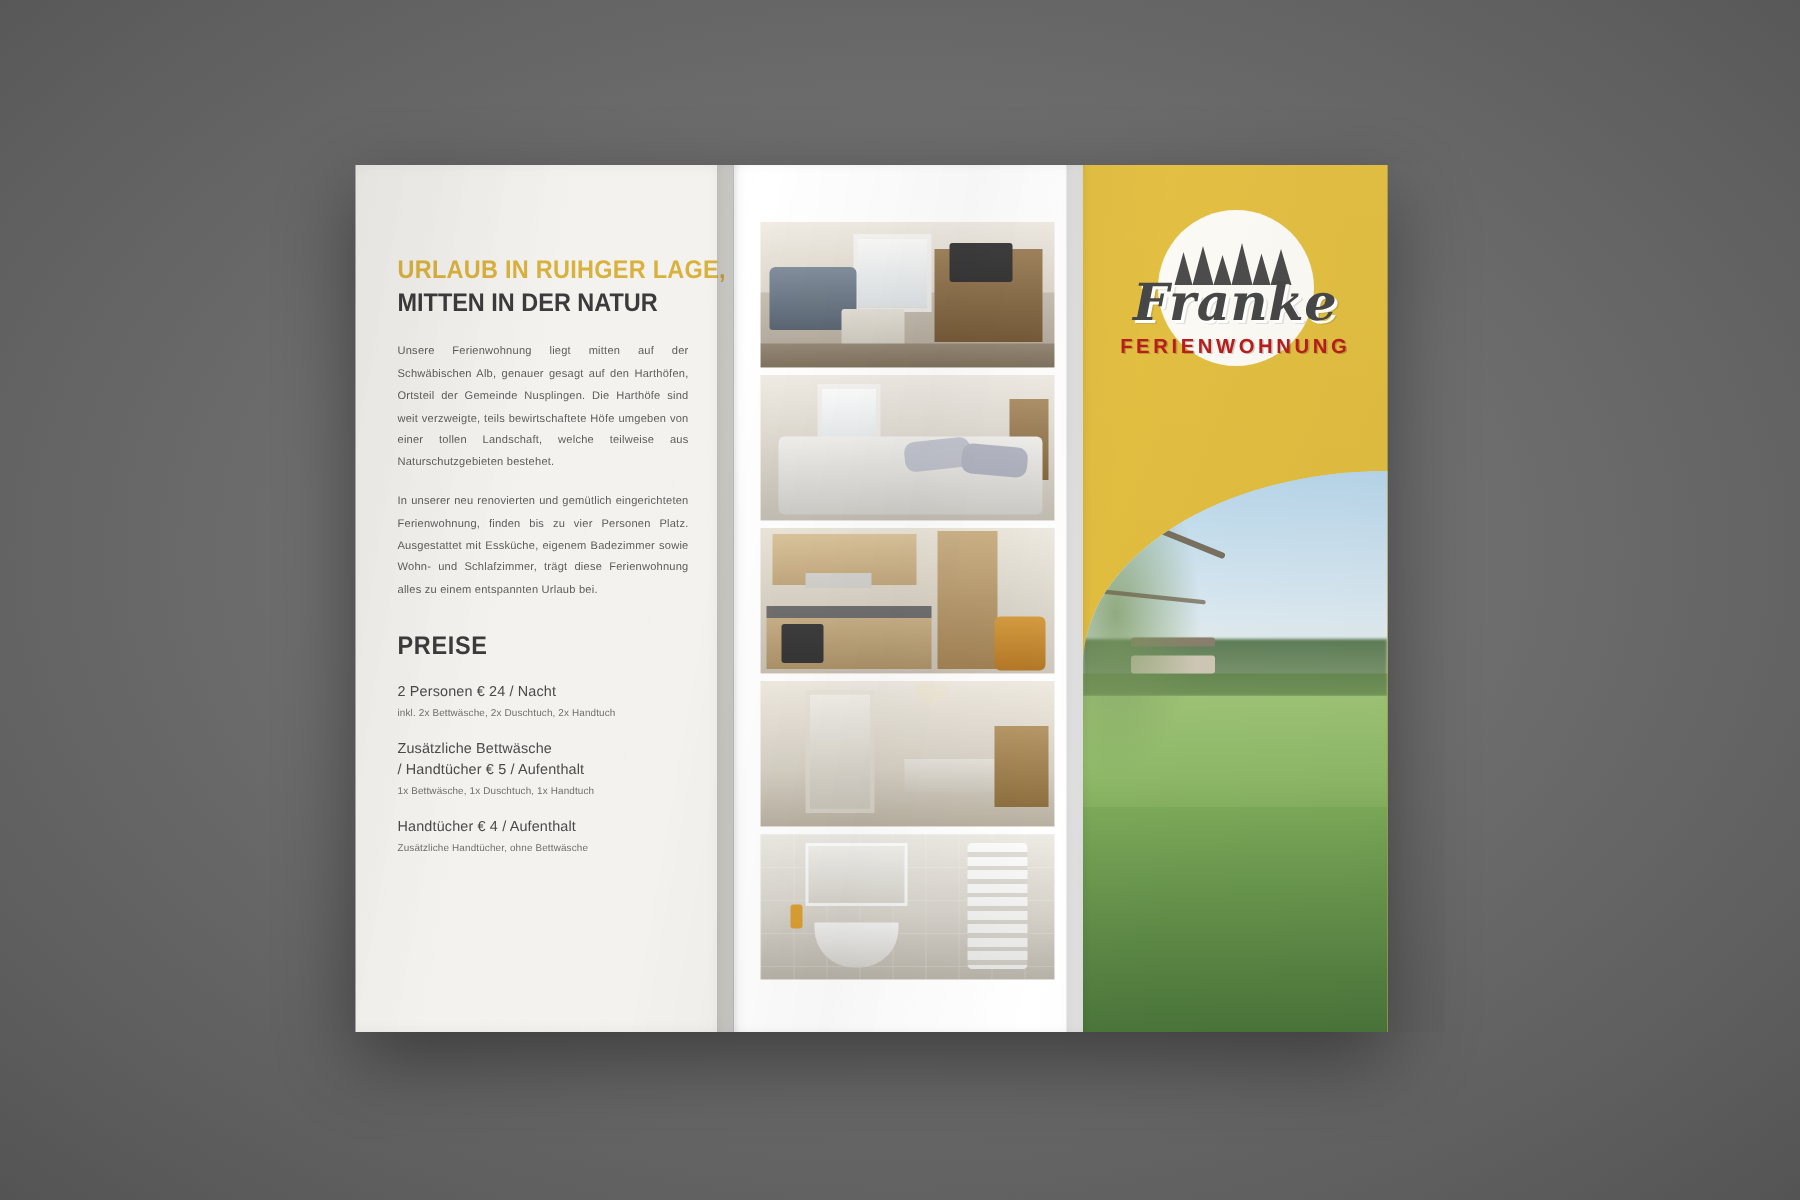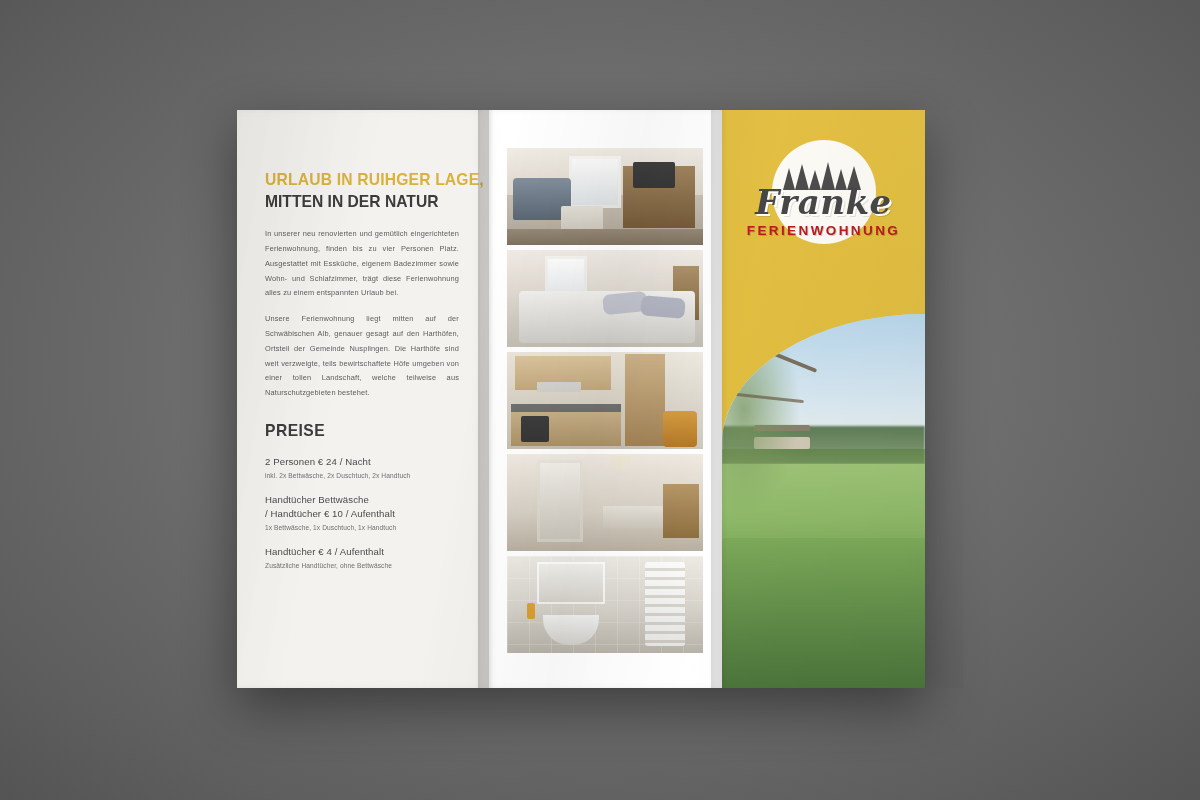--- a/index.html
+++ b/index.html
@@ -415,35 +415,35 @@
 <div id="stage">
 
   <div id="brochure">
 
     <div class="panel" id="panel-left">
       <div class="left-inner">
         <div class="headline-1">URLAUB IN RUIHGER LAGE,</div>
         <div class="headline-2">MITTEN IN DER NATUR</div>
 
         <div class="body-copy">
+          <p>Unsere Ferienwohnung liegt mitten auf der Schwäbischen Alb, genauer gesagt auf den Harthöfen, Ortsteil der Gemeinde Nusplingen. Die Harthöfe sind weit verzweigte, teils bewirtschaftete Höfe umgeben von einer tollen Landschaft, welche teilweise aus Naturschutzgebieten bestehet.</p>
           <p>In unserer neu renovierten und gemütlich eingerichteten Ferienwohnung, finden bis zu vier Personen Platz. Ausgestattet mit Essküche, eigenem Badezimmer sowie Wohn- und Schlafzimmer, trägt diese Ferienwohnung alles zu einem entspannten Urlaub bei.</p>
-          <p>Unsere Ferienwohnung liegt mitten auf der Schwäbischen Alb, genauer gesagt auf den Harthöfen, Ortsteil der Gemeinde Nusplingen. Die Harthöfe sind weit verzweigte, teils bewirtschaftete Höfe umgeben von einer tollen Landschaft, welche teilweise aus Naturschutzgebieten bestehet.</p>
         </div>
 
         <div class="preise-title">PREISE</div>
 
         <div class="price-block">
           <div class="price-main">2 Personen € 24 / Nacht</div>
           <div class="price-sub">inkl. 2x Bettwäsche, 2x Duschtuch, 2x Handtuch</div>
         </div>
 
 
         <div class="price-block">
-          <div class="price-main">Handtücher Bettwäsche</div>
-          <div class="price-main">/ Handtücher € 10 / Aufenthalt</div>
+          <div class="price-main">Zusätzliche Bettwäsche</div>
+          <div class="price-main">/ Handtücher € 5 / Aufenthalt</div>
           <div class="price-sub">1x Bettwäsche, 1x Duschtuch, 1x Handtuch</div>
         </div>
 
         <div class="price-block">
           <div class="price-main">Handtücher € 4 / Aufenthalt</div>
           <div class="price-sub">Zusätzliche Handtücher, ohne Bettwäsche</div>
         </div>
       </div>
     </div>
 

